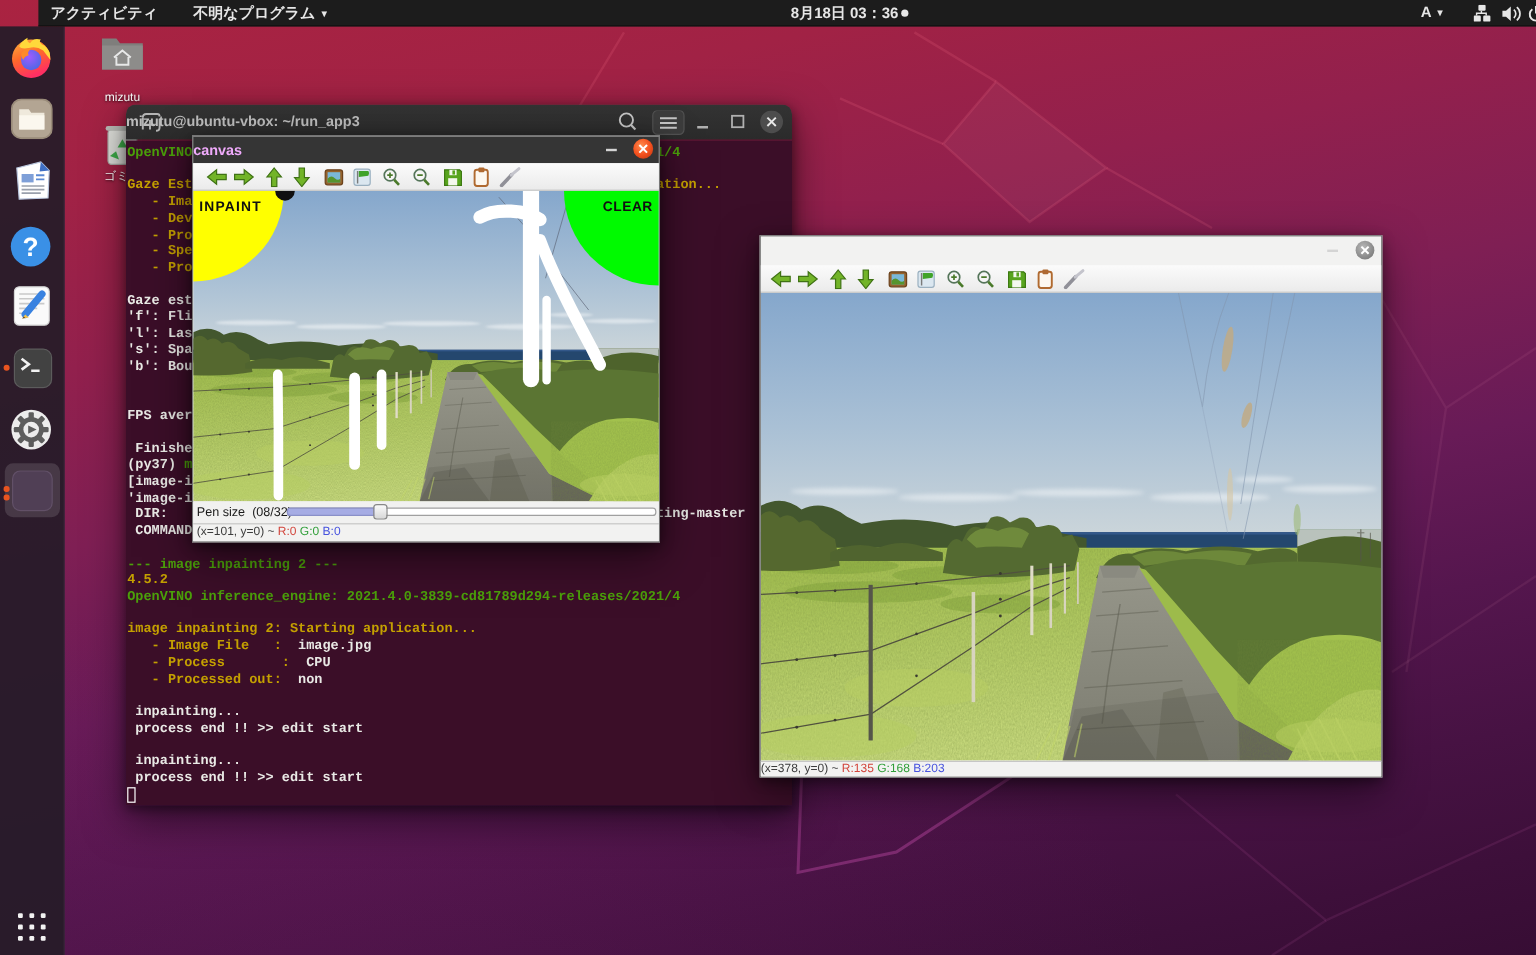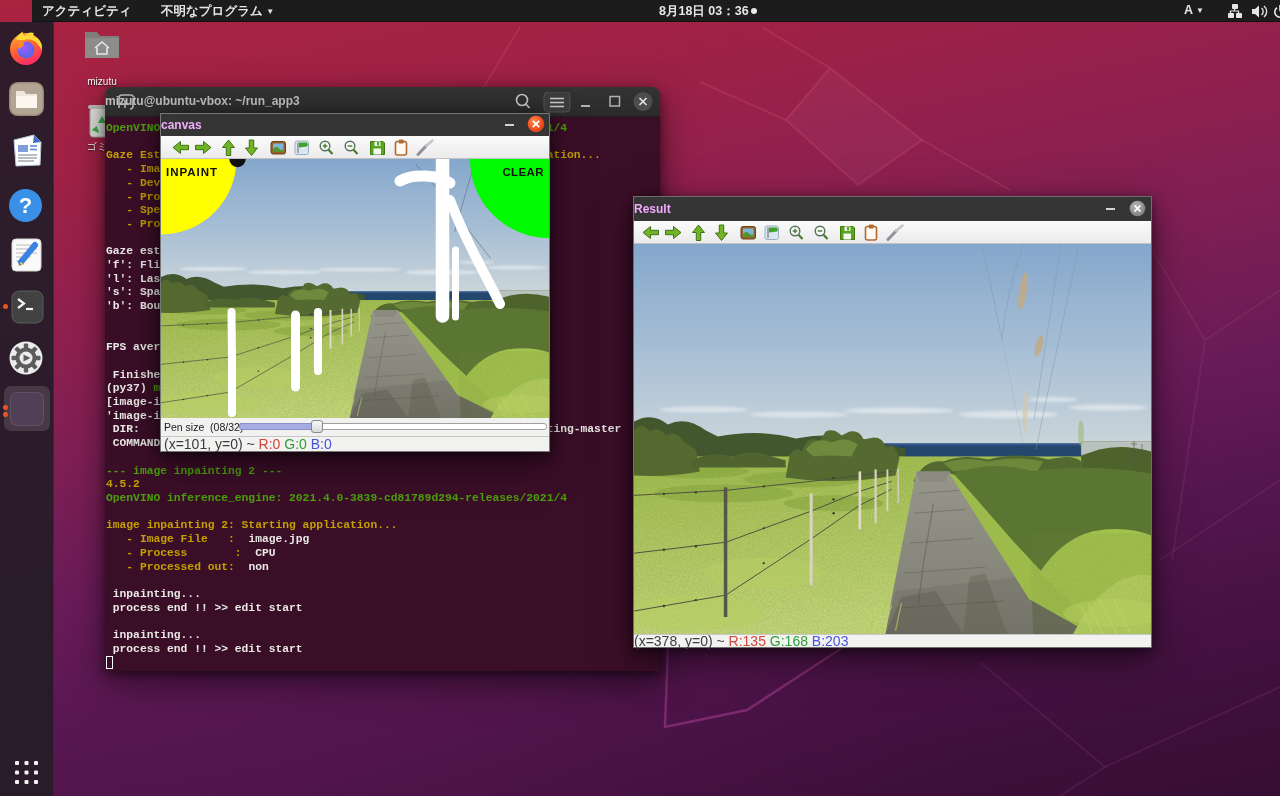--- a/index.html
+++ b/index.html
@@ -21,21 +21,21 @@
 #termbody{position:absolute;left:0;top:30px;width:555px;height:554px;background:#3b0e28;}
 #termtext{position:absolute;left:1px;top:5px;margin:0;font-family:"Liberation Mono",monospace;
  font-weight:bold;font-size:11.3px;line-height:13.7px;color:#e9e9e5;white-space:pre;}
 .tg{color:#4ba00a;} .ty{color:#c4a000;}
 
 .qtbar{position:absolute;left:0;width:100%;background:#353535;color:#f0abfc;
  font-weight:bold;text-align:left;}
 .qtool{position:absolute;left:0;width:100%;background:linear-gradient(#fbfbfb,#ebebeb);
  border-bottom:1px solid #c2c2c2;}
 .qstatus{position:absolute;left:0;width:100%;background:#f2f2f1;border-top:1px solid #c6c6c6;
- font-size:14px;color:#3c3c3c;}
+ font-size:10px;color:#3c3c3c;}
 .sR{color:#d2453c;} .sG{color:#2f9e38;} .sB{color:#4753de;}
 #canvaswin{left:160px;top:113px;width:390px;height:339px;z-index:20;background:#f0f0f0;border:1px solid #777;}
 #resultwin{left:633px;top:196px;width:519px;height:452px;z-index:15;background:#f2f2f1;border:1px solid #6e6e6e;}
 </style></head>
 <body>
 <div id="wall"></div>
 <svg class="abs" style="left:0;top:22px;z-index:1" width="1280" height="774" viewBox="0 0 1280 774">
 
   <g fill="none" stroke="rgba(255,120,140,0.16)" stroke-width="2">
     <path d="M830,46 L922,118 L858,163 L786,98 Z" fill="rgba(255,255,255,0.04)"></path>
@@ -259,21 +259,20 @@
  inpainting...
  process end !! &gt;&gt; edit start
 
  inpainting...
  process end !! &gt;&gt; edit start
 <span style="display:inline-block;width:7px;height:12.5px;border:1.5px solid #fff;vertical-align:-2px;"></span></pre>
     </div>
 </div>
 
 <div class="win" id="resultwin">
-  <div class="qtbar" style="top:0;height:24px;font-size:12px;line-height:24px;">Result</div>
   <div class="abs" style="left:472px;top:11px;width:9px;height:2px;background:#d4d4d4;"></div>
   <svg class="abs" style="left:495px;top:3px;" width="17" height="17" viewBox="0 0 17 17">
     <defs>
         <radialGradient id="cls2" cx="0.4" cy="0.35" r="0.75">
       <stop offset="0" stop-color="#b8b8b8"></stop>
           <stop offset="1" stop-color="#787878"></stop>
         </radialGradient>
       </defs>
     <circle cx="8.5" cy="8.5" r="7.8" fill="url(#cls2)"></circle>
     <path d="M5.5,5.5 L11.5,11.5 M11.5,5.5 L5.5,11.5" stroke="#fff" stroke-width="1.7"></path>

